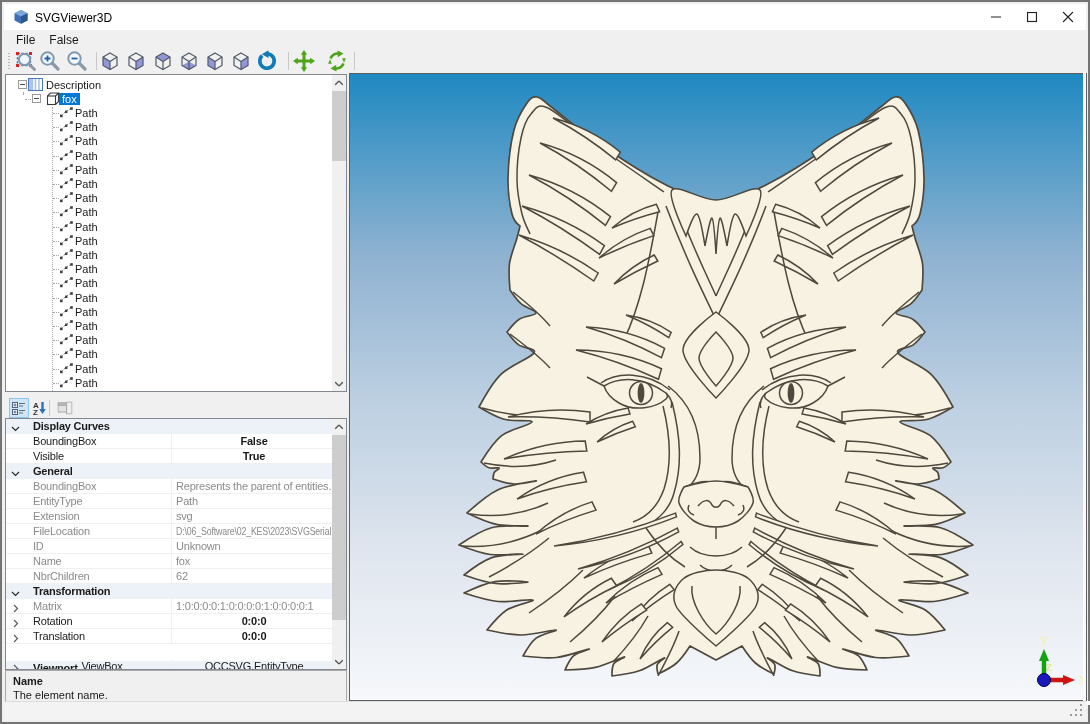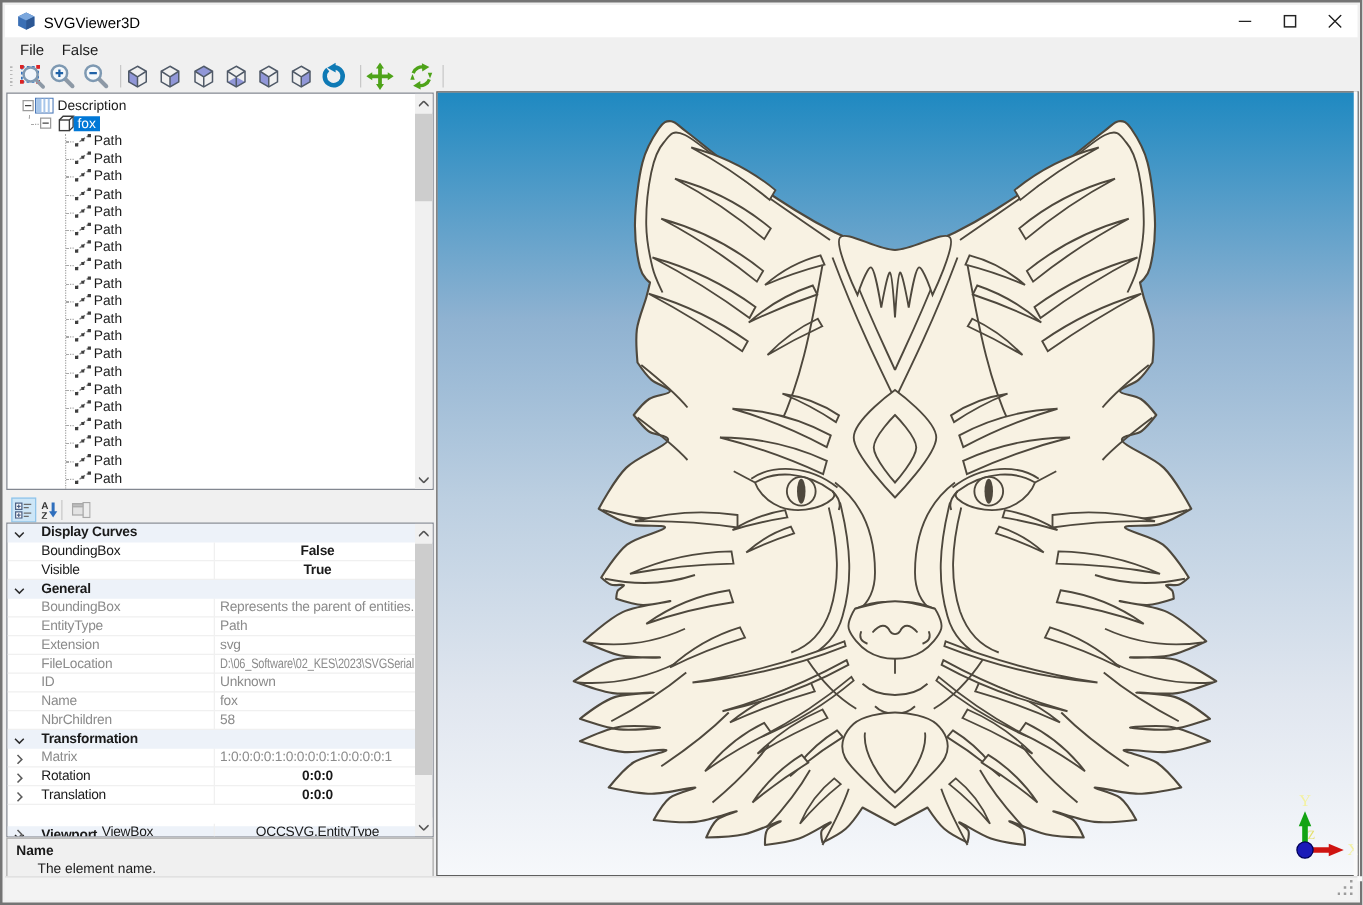--- a/index.html
+++ b/index.html
@@ -66,21 +66,21 @@
   .pg-name { position:absolute; left:27px; top:0; width:137px; overflow:hidden; white-space:nowrap; }
   .pg-value { position:absolute; left:170px; top:0; right:0; overflow:hidden; white-space:nowrap; }
   .pg-row.item { border-bottom:1px solid #f0f0f0; }
   .pg-row.item .pg-name { border-right:1px solid #f0f0f0; left:0; padding-left:27px; width:166px; }
   .gray { color:#8b8b8b; } .boldv { font-weight:bold;text-align:center; }
   [data-name="property-row-filelocation"] .pg-value { transform:scaleX(0.8); transform-origin:0 50%; width:195px; }
 
   .desc-pane { position:absolute; left:3px; top:668px; width:342px; height:34px;
                background:#f0f0f0; border:1px solid #a9a9a9; }
   .desc-title { position:absolute; left:7px; top:4px; font-size:11px; font-weight:bold; }
-  .desc-text  { position:absolute; left:24px; top:18px; font-size:11px;text-align:right; }
+  .desc-text  { position:absolute; left:7px; top:18px; font-size:11px;text-align:right; }
 
   
   .viewport { position:absolute; left:347px; top:71px; width:738px; height:628px;
               border:1px solid #5f5f5f;
               background:linear-gradient(180deg,#1f89c1 0%,#8fb2d1 29%,#bccfe1 52%,#e0e6ef 77%,#f6f8fb 100%); }
   .viewport svg.scene { position:absolute; inset:0; }
   .curves-label { position:absolute; left:0; top:28px; width:736px; text-align:center;
                   font-family:"Liberation Serif",serif; font-size:35px; color:#fdfdfd; }
 
   .vp-gap-right { position:absolute; right:2px; top:71px; width:3px; height:628px; background:#fafafa; }
@@ -552,21 +552,21 @@
         <div class="pg-row item" data-name="property-row-id" style="top: 120px;">
           <span class="pg-name gray" data-name="property-name">ID</span>
           <span class="pg-value gray" data-name="property-value">Unknown</span>
         </div>
         <div class="pg-row item" data-name="property-row-name" style="top: 135px;">
           <span class="pg-name gray" data-name="property-name">Name</span>
           <span class="pg-value gray" data-name="property-value">fox</span>
         </div>
         <div class="pg-row item" data-name="property-row-nbrchildren" style="top: 150px;">
           <span class="pg-name gray" data-name="property-name">NbrChildren</span>
-          <span class="pg-value gray" data-name="property-value">58</span>
+          <span class="pg-value gray" data-name="property-value">62</span>
         </div>
         <div class="pg-row category" data-name="property-category-transformation" style="top: 165px;">
           <span class="chev" data-name="collapse-icon"><svg width="9" height="9" viewBox="0 0 9 9">
               <path d="M1,3 L4.5,6.5 L8,3" fill="none" stroke="#2b2b2b" stroke-width="1.2"></path>
             </svg></span>
           <span class="pg-name" data-name="category-label">Transformation</span>
         </div>
         <div class="pg-row item" data-name="property-row-matrix" style="top: 180px;">
           <span class="chev" data-name="expand-icon"><svg width="9" height="9" viewBox="0 0 9 9">
               <path d="M3,1 L6.5,4.5 L3,8" fill="none" stroke="#5a5a5a" stroke-width="1.2"></path>

